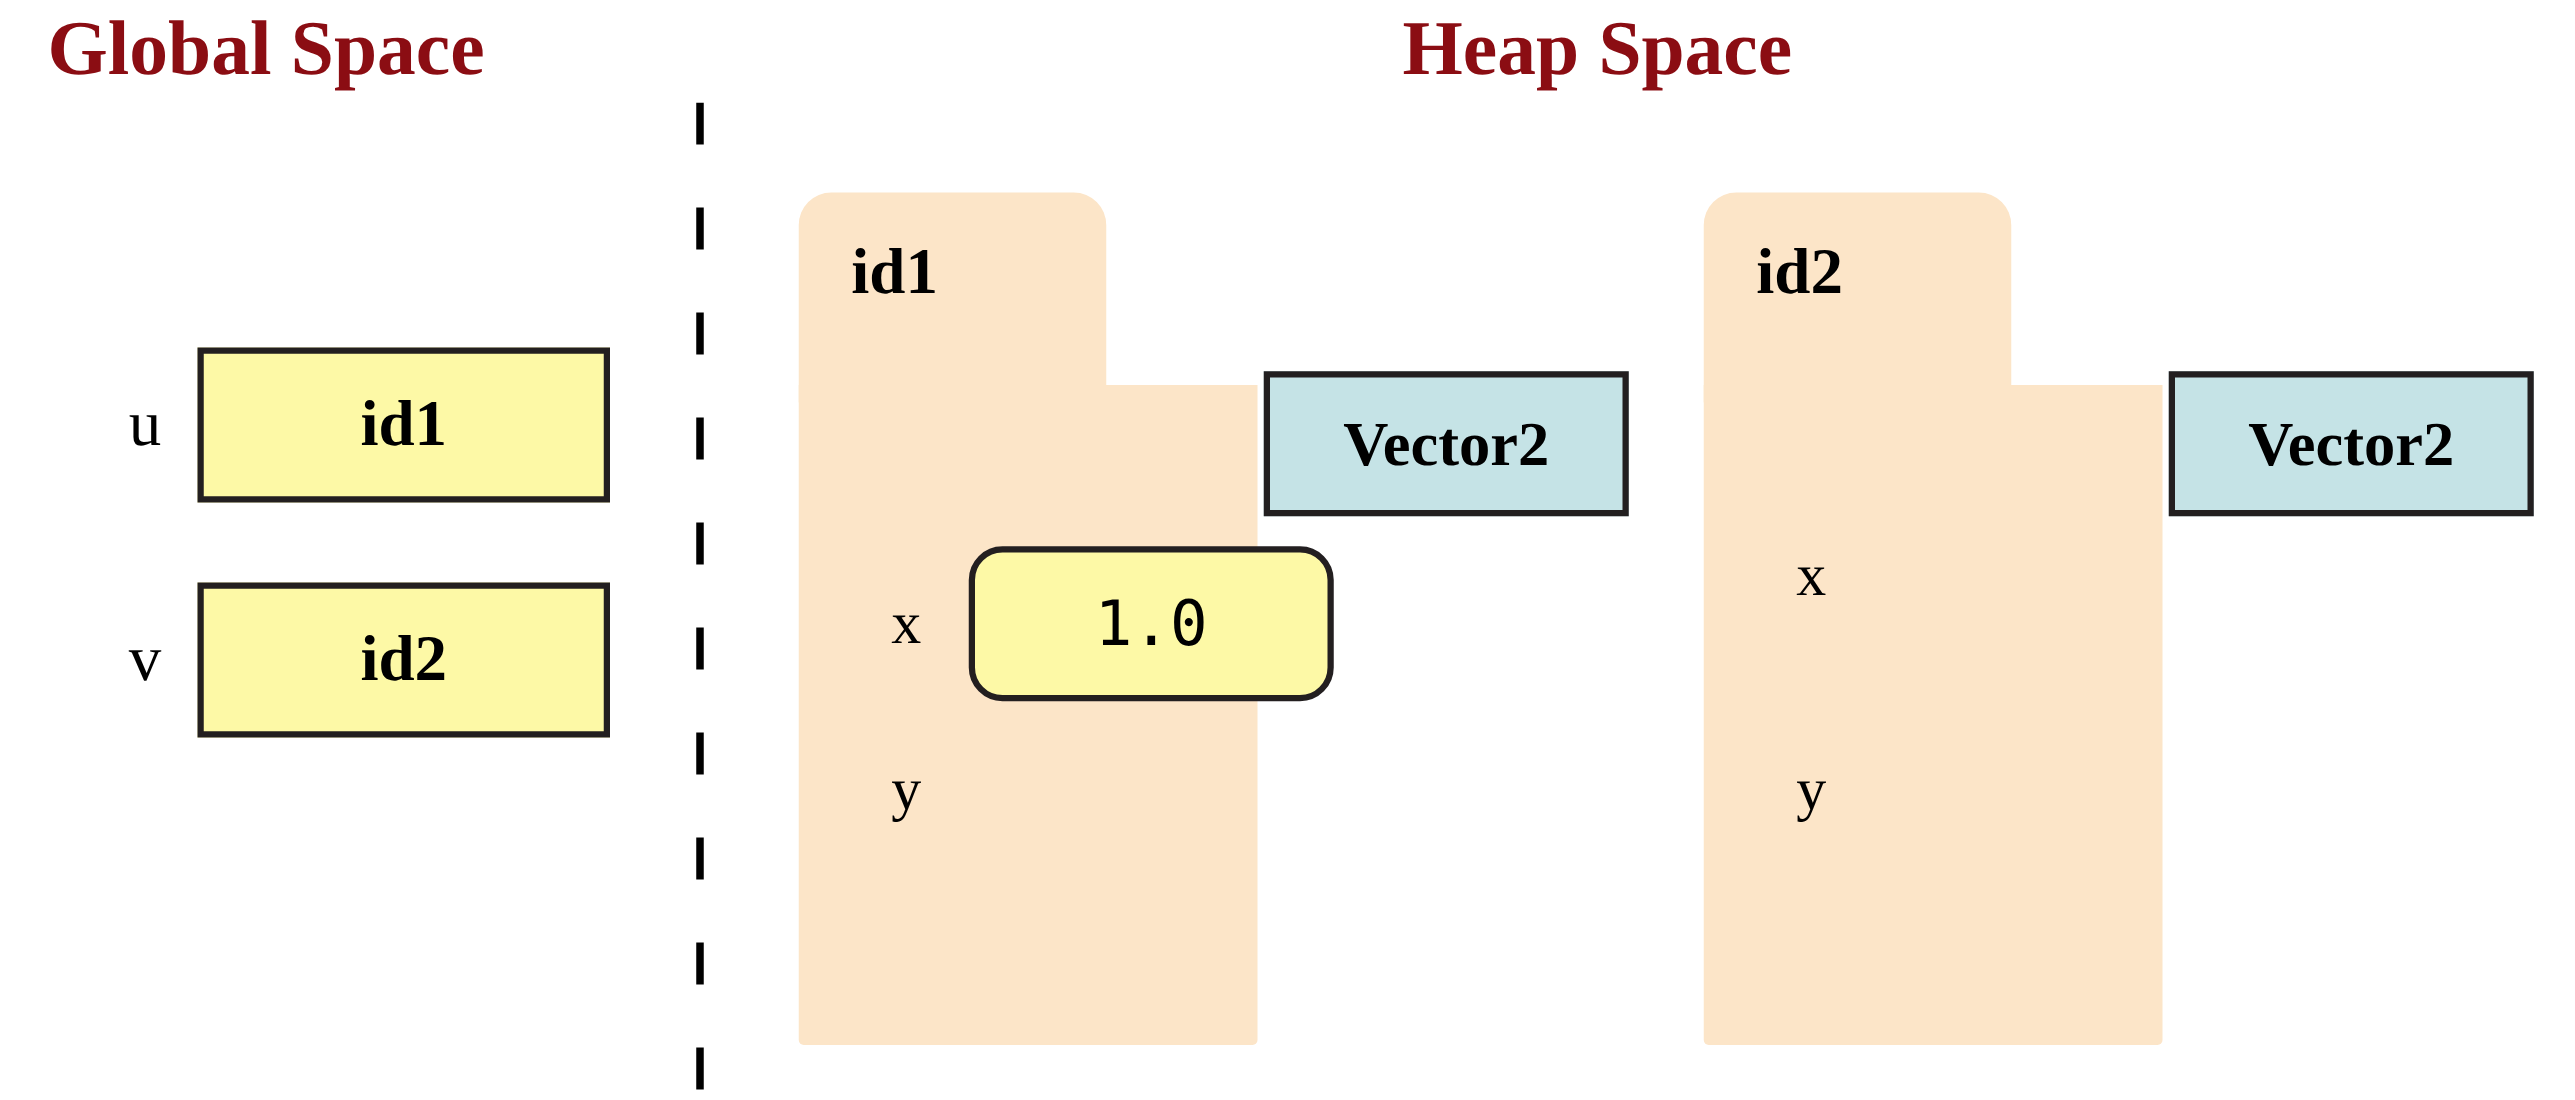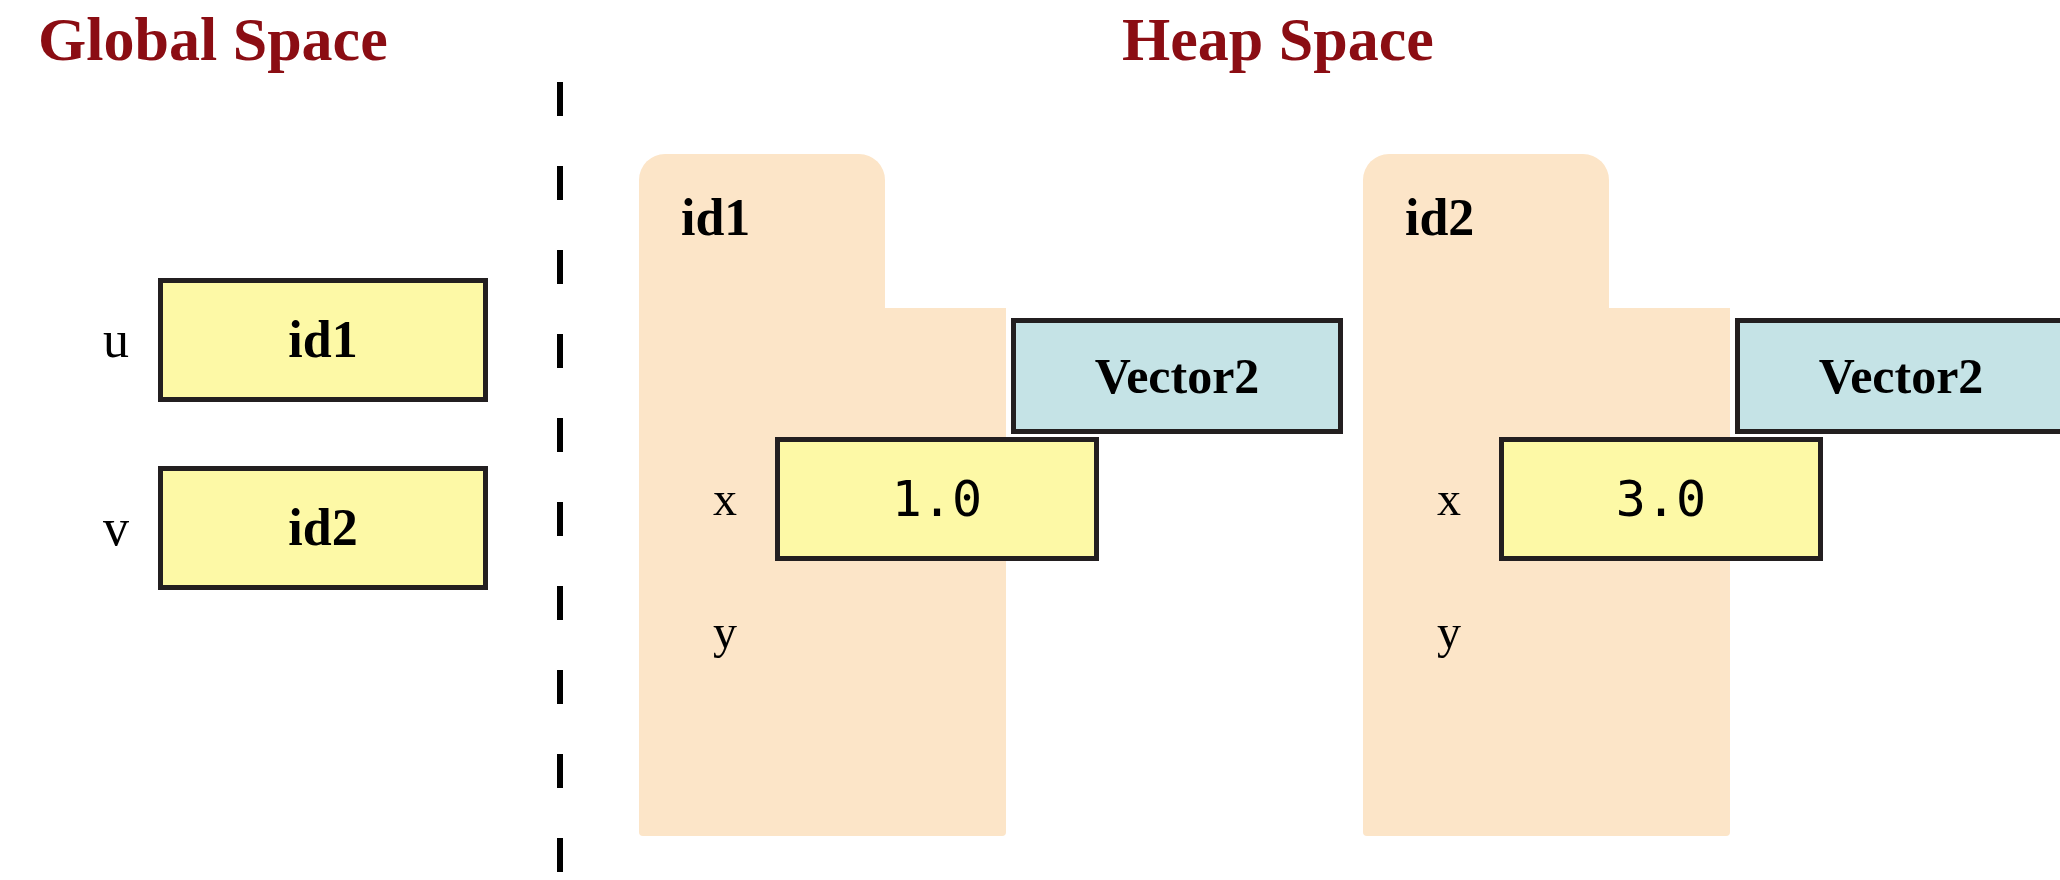--- a/index.html
+++ b/index.html
@@ -109,22 +109,22 @@
     top: 38px;
     font-family: "Liberation Serif", "DejaVu Serif", serif;
     font-weight: bold;
     font-size: 52px;
     color: #000000;
     line-height: 1;
     z-index: 4;
   }
   .type-badge {
     position: absolute;
-    top: 164px;
-    width: 332px;
+    top: 143px;
+    width: 292px;
     height: 116px;
     background: #c5e3e6;
     border: 5px solid #231f20;
     box-sizing: border-box;
     display: flex;
     align-items: center;
     justify-content: center;
     z-index: 5;
   }
   .type-badge-text {
@@ -143,22 +143,23 @@
   .field-label {
     font-family: "Liberation Serif", "DejaVu Serif", serif;
     font-size: 48px;
     color: #000000;
     width: 48px;
     text-align: center;
     margin-right: 26px;
     line-height: 1;
   }
   .field-row .value-box {
-    width: 324px;
+    width: 292px;
     height: 124px;
+    border-radius: 27px;
   }
   .box-text-mono {
     font-family: "DejaVu Sans Mono", "Liberation Mono", monospace;
     font-size: 50px;
     color: #000000;
     line-height: 1;
   }
 
   #folder-1 { left: 639px;  top: 154px; width: 367px; height: 682px; }
   #folder-2 { left: 1363px; top: 154px; width: 367px; height: 682px; }
@@ -217,23 +218,20 @@
     <div class="folder-body"></div>
 
     <div class="folder-id">id2</div>
 
     <div class="type-badge" style="left: 372px;">
       <span class="type-badge-text">Vector2</span>
     </div>
 
     <div class="field-row" style="left: 62px; top: 283px;">
       <div class="field-label">x</div>
-      <div class="value-box">
-        <span class="box-text-mono">3.0</span>
-      </div>
     </div>
 
     <div class="field-row" style="left: 62px; top: 454px;">
       <div class="field-label">y</div>
     </div>
   </div>
 
 </div>
 
 </body></html>

